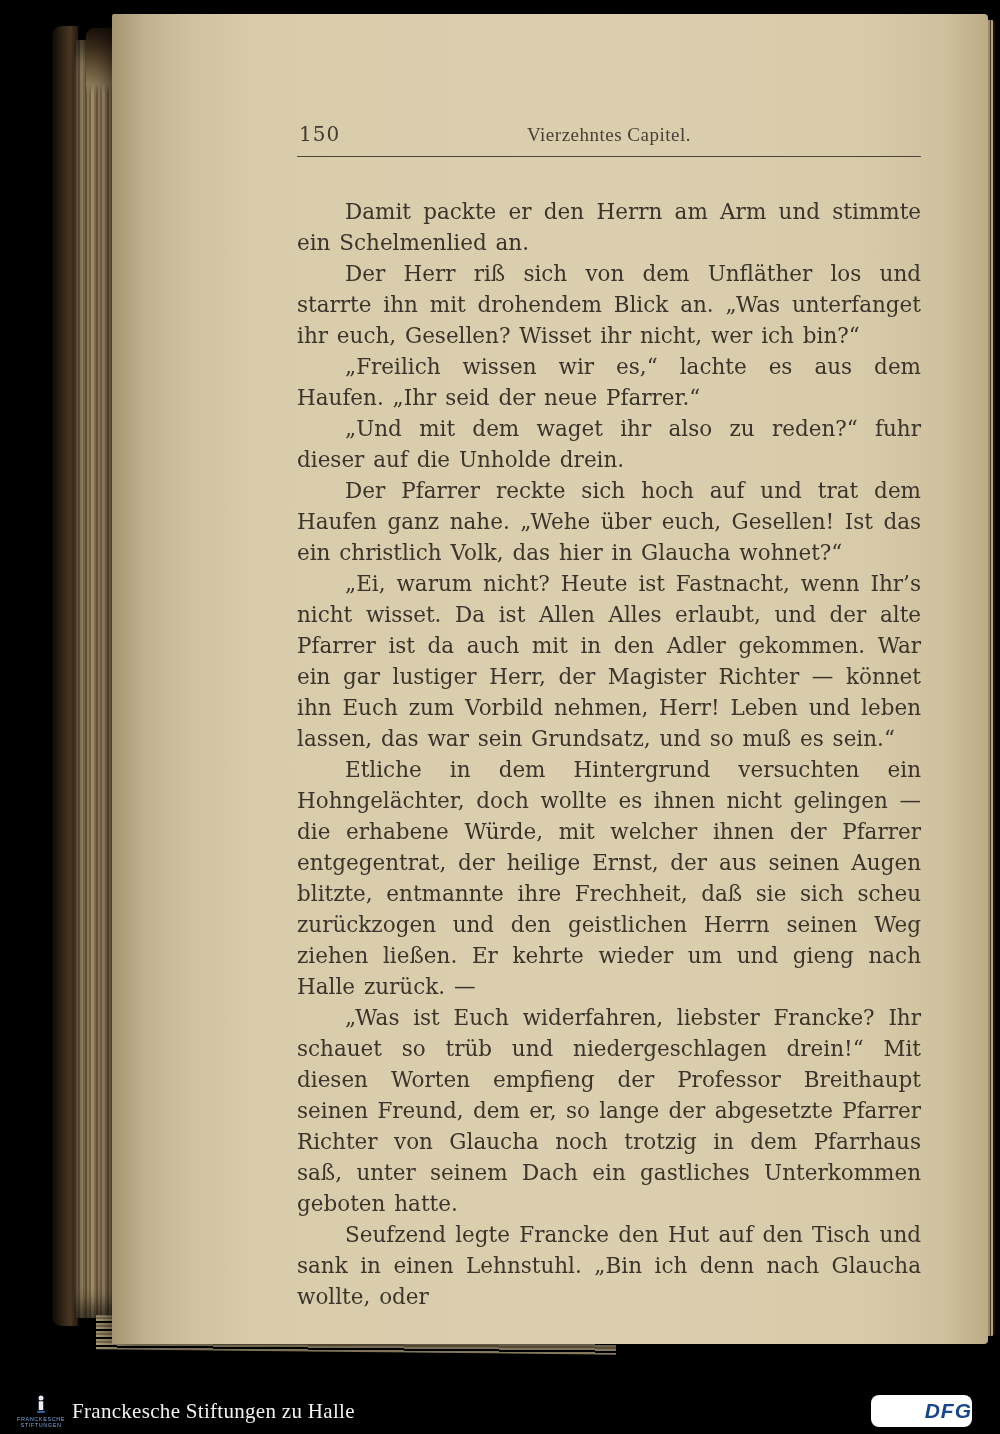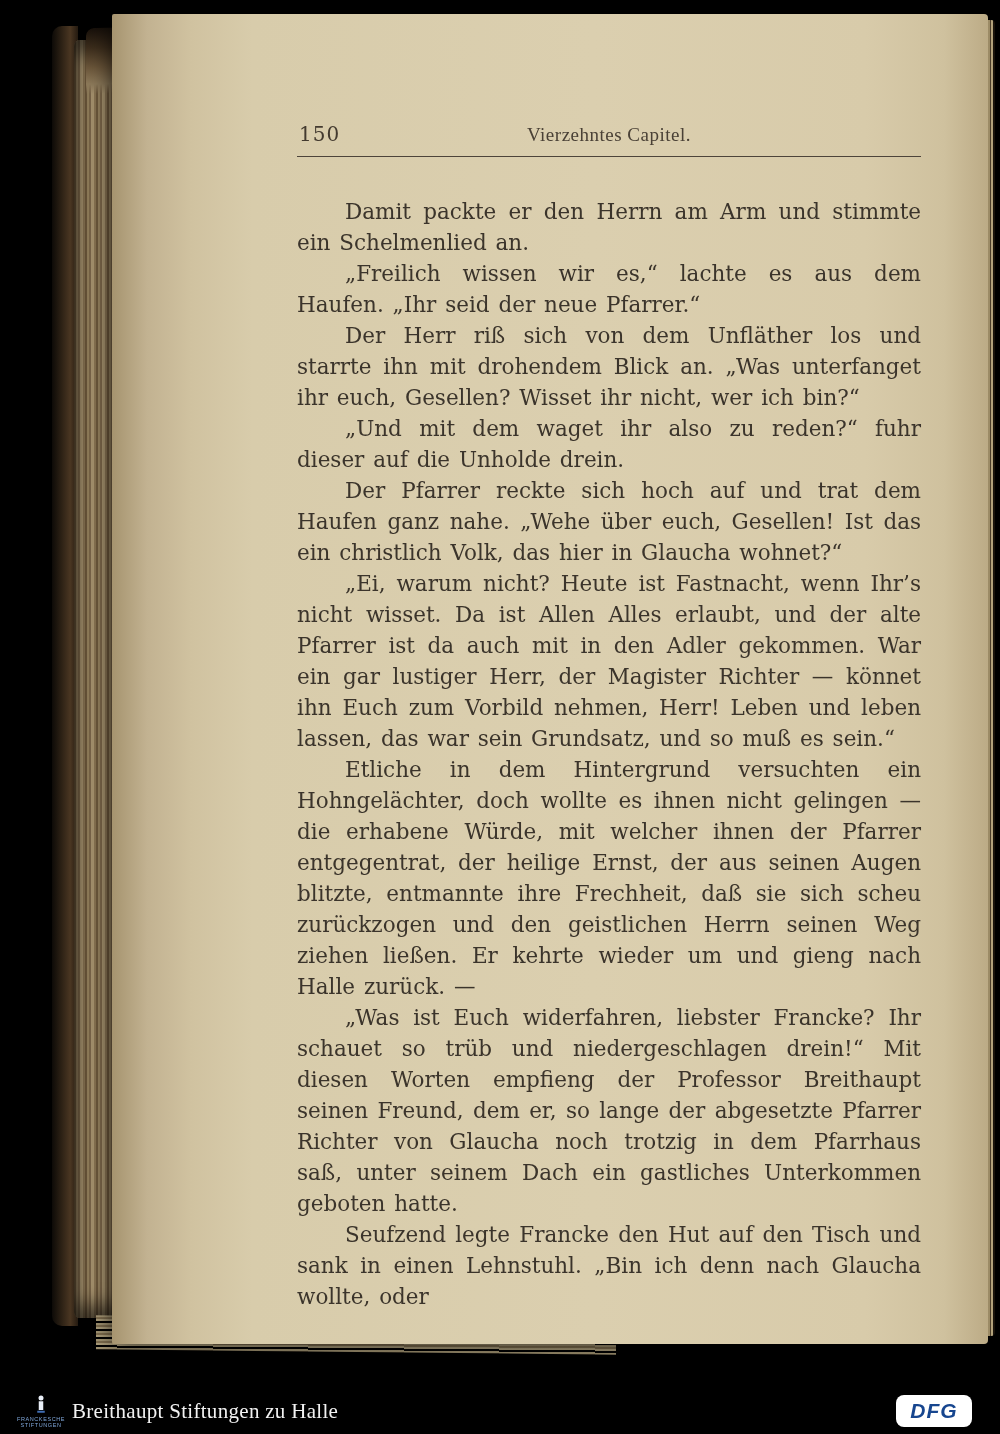--- a/index.html
+++ b/index.html
@@ -100,22 +100,23 @@
     margin-left:14px;
     color:#f2f2f2;
     font-size:21px;
     font-family:"Liberation Serif", serif;
     letter-spacing:.3px;
   }
   .dfg{
     margin-left:auto;margin-right:28px;
     width:76px;height:32px;border-radius:8px;
     background:#fff;
-    display:flex;align-items:center;justify-content:center;
+    display:flex;align-items:center;justify-content:flex-end;
     cursor:pointer;
+    padding-left:25px;
   }
   .dfg span{
     font-family:"Liberation Sans", sans-serif;
     font-weight:bold;font-style:italic;
     font-size:21px;color:#17468f;letter-spacing:1px;
   }
 </style>
 </head>
 <body>
 
@@ -131,22 +132,22 @@
       <div class="text-area">
 
         <div class="page-header">
           <span class="pagenum">150</span>
           <span class="chapter">Vierzehntes Capitel.</span>
         </div>
         <div class="rule"></div>
 
         <div class="body-text">
           <p>Damit packte er den Herrn am Arm und stimmte ein Schelmenlied an.</p>
+          <p>Der Herr riß sich von dem Unfläther los und starrte ihn mit drohendem Blick an. „Was unterfanget ihr euch, Gesellen? Wisset ihr nicht, wer ich bin?“</p>
           <p>„Freilich wissen wir es,“ lachte es aus dem Haufen. „Ihr seid der neue Pfarrer.“</p>
-          <p>Der Herr riß sich von dem Unfläther los und starrte ihn mit drohendem Blick an. „Was unterfanget ihr euch, Gesellen? Wisset ihr nicht, wer ich bin?“</p>
           <p>„Und mit dem waget ihr also zu reden?“ fuhr dieser auf die Unholde drein.</p>
           <p>Der Pfarrer reckte sich hoch auf und trat dem Haufen ganz nahe. „Wehe über euch, Gesellen! Ist das ein christlich Volk, das hier in Glaucha wohnet?“</p>
           <p>„Ei, warum nicht? Heute ist Fastnacht, wenn Ihr’s nicht wisset. Da ist Allen Alles erlaubt, und der alte Pfarrer ist da auch mit in den Adler gekommen. War ein gar lustiger Herr, der Magister Richter — könnet ihn Euch zum Vorbild nehmen, Herr! Leben und leben lassen, das war sein Grundsatz, und so muß es sein.“</p>
           <p>Etliche in dem Hintergrund versuchten ein Hohngelächter, doch wollte es ihnen nicht gelingen — die erhabene Würde, mit welcher ihnen der Pfarrer entgegentrat, der heilige Ernst, der aus seinen Augen blitzte, entmannte ihre Frechheit, daß sie sich scheu zurückzogen und den geistlichen Herrn seinen Weg ziehen ließen. Er kehrte wieder um und gieng nach Halle zurück. —</p>
           <p>„Was ist Euch widerfahren, liebster Francke? Ihr schauet so trüb und niedergeschlagen drein!“ Mit diesen Worten empfieng der Professor Breithaupt seinen Freund, dem er, so lange der abgesetzte Pfarrer Richter von Glaucha noch trotzig in dem Pfarrhaus saß, unter seinem Dach ein gastliches Unterkommen geboten hatte.</p>
           <p>Seufzend legte Francke den Hut auf den Tisch und sank in einen Lehnstuhl. „Bin ich denn nach Glaucha wollte, oder</p>
         </div>
 
       </div>
     </div>
@@ -157,19 +158,19 @@
       <svg class="emblem" viewBox="0 0 10 16" xmlns="http://www.w3.org/2000/svg">
         <circle cx="5" cy="2.4" r="2" fill="#e8eef7"></circle>
         <path d="M3.2 5h3.6v7H3.2z" fill="#e8eef7"></path>
         <path d="M2 12.6h6v1.6H2z" fill="#3f6db3"></path>
       </svg>
       <div class="logo-text">
         <div>FRANCKESCHE</div>
         <div>STIFTUNGEN</div>
       </div>
     </div>
-    <div class="inst-name">Breithaupt Stiftungen zu Halle</div>
+    <div class="inst-name">Franckesche Stiftungen zu Halle</div>
     <div class="dfg">
       <span>DFG</span>
     </div>
   </div>
 
 </div>
 
 </body></html>

